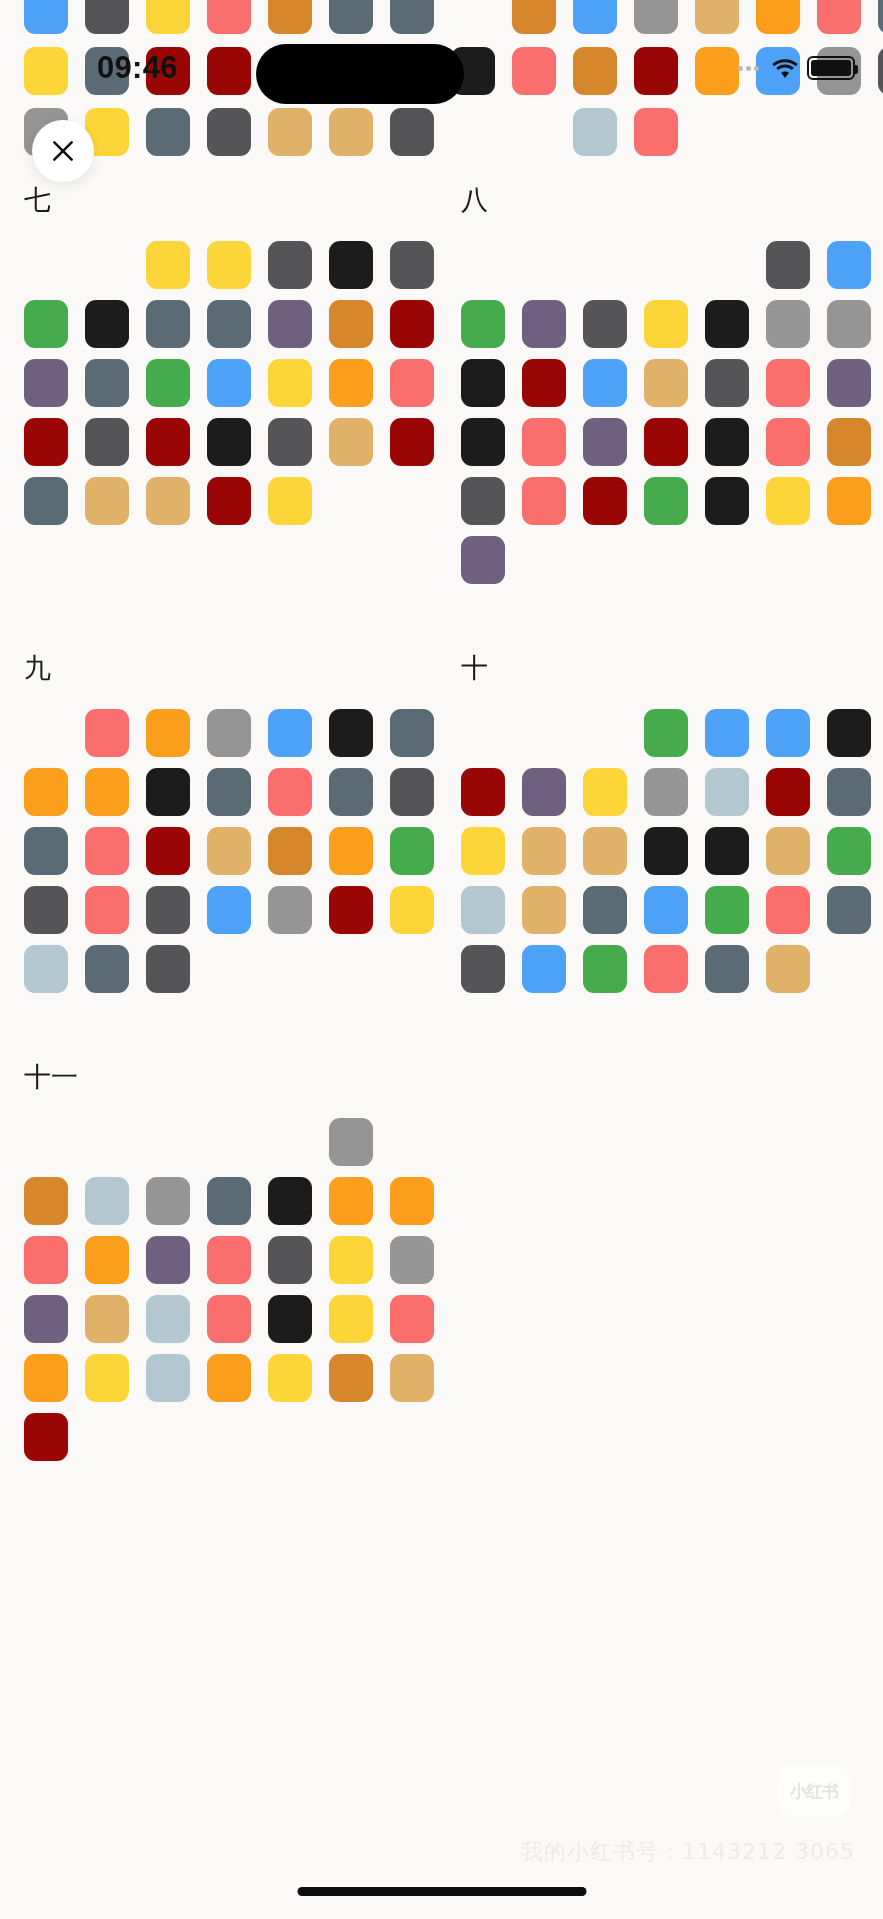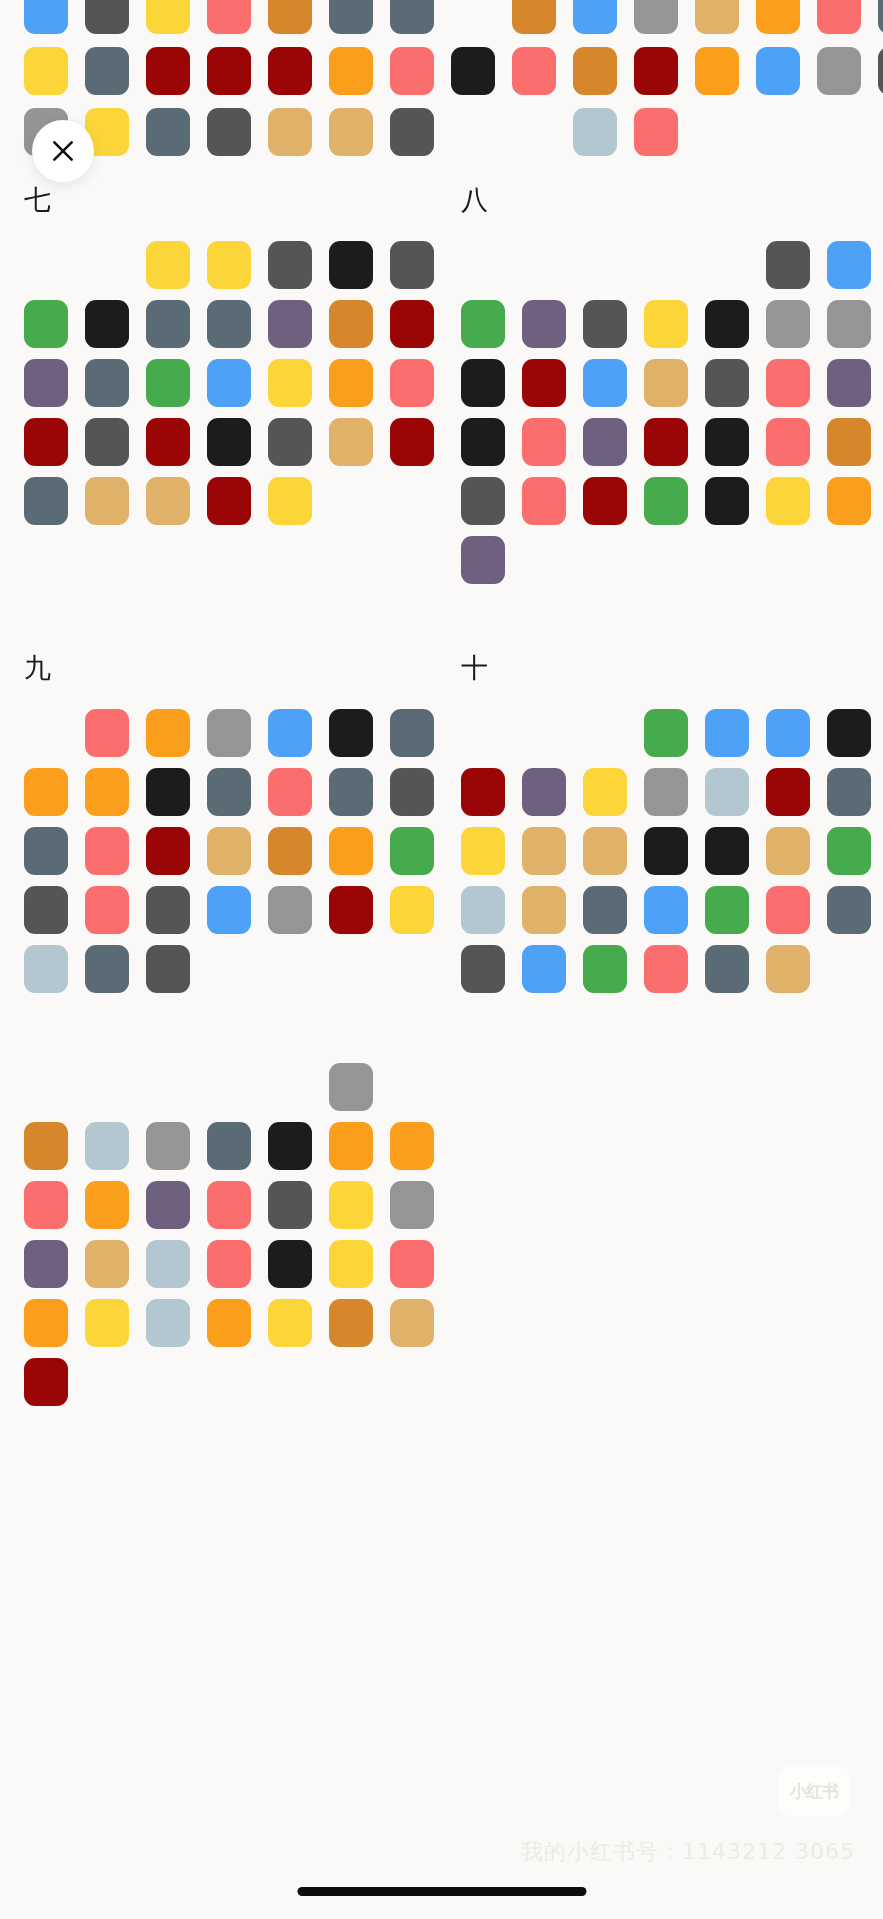--- a/index.html
+++ b/index.html
@@ -114,20 +114,41 @@
         <div class="sw" style="background: rgb(224, 178, 105);"></div>
         <div class="sw" style="background: rgb(224, 178, 105);"></div>
         <div class="sw" style="background: rgb(85, 85, 87);"></div>
         <div class="gap"></div>
         <div class="gap"></div>
         <div class="sw" style="background: rgb(179, 199, 208);"></div>
         <div class="sw" style="background: rgb(250, 110, 110);"></div>
       </div>
     </div>
 
+  <div class="statusbar">
+    <div class="sb-time">09:46</div>
+    <div class="dyn-island"></div>
+    <div class="sb-right">
+      <span class="dots">
+          <i></i>
+          <i></i>
+          <i></i>
+        </span>
+      <span class="wifi">
+        <svg viewBox="0 0 26 19" width="26" height="19" aria-hidden="true">
+          <path d="M13 3.2c4.1 0 7.9 1.5 10.8 4l1.9-2.3C22.4 1.9 17.9.2 13 .2S3.6 1.9.3 4.9l1.9 2.3C5.1 4.7 8.9 3.2 13 3.2z" fill="#111"></path>
+          <path d="M13 8.4c2.6 0 5 1 6.9 2.6l1.9-2.3C19.4 6.6 16.3 5.4 13 5.4S6.6 6.6 4.2 8.7l1.9 2.3C8 9.4 10.4 8.4 13 8.4z" fill="#111"></path>
+          <path d="M13 18.7l3.9-4.7c-1.1-.9-2.4-1.4-3.9-1.4s-2.8.5-3.9 1.4L13 18.7z" fill="#111"></path>
+        </svg>
+      </span>
+      <span class="batt">
+          <i></i>
+        </span>
+    </div>
+  </div>
 
   <div class="close-btn">
     <svg viewBox="0 0 24 24" aria-hidden="true">
       <path d="M4 4 L20 20 M20 4 L4 20" stroke="#111" stroke-width="2.4" stroke-linecap="round" fill="none"></path>
     </svg>
   </div>
 
   <div class="content">
       <div class="band" style="margin-bottom: 0px;">
         <div class="col left">
@@ -326,20 +347,21 @@
               <div class="sw" style="background: rgb(250, 110, 110);"></div>
               <div class="sw" style="background: rgb(91, 107, 117);"></div>
               <div class="sw" style="background: rgb(224, 178, 105);"></div>
             </div>
           </div>
         </div>
       </div>
       <div style="height: 70px;"></div>
       <div class="band" style="margin-bottom: 0px;">
         <div class="col left">
+          <div class="sec-title">十一</div>
           <div class="rows">
             <div class="row">
               <div class="gap"></div>
               <div class="gap"></div>
               <div class="gap"></div>
               <div class="gap"></div>
               <div class="gap"></div>
               <div class="sw" style="background: rgb(149, 149, 149);"></div>
             </div>
             <div class="row">

